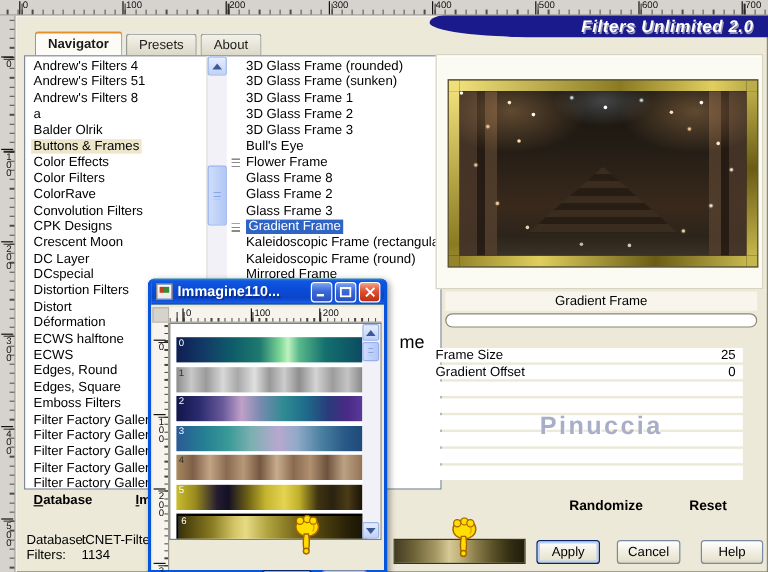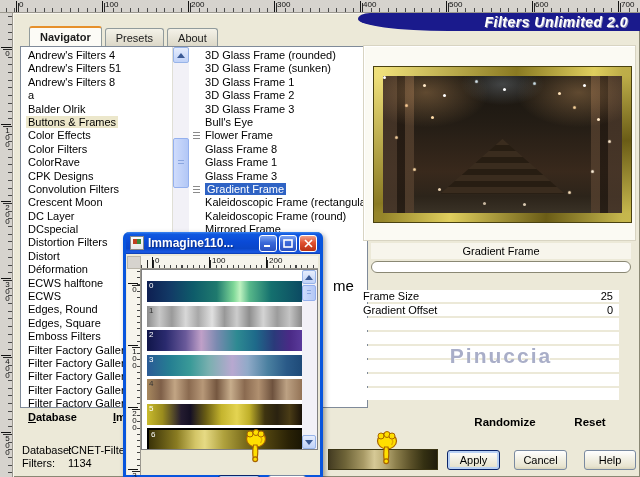--- a/index.html
+++ b/index.html
@@ -200,22 +200,22 @@
     <div class="col-cats" data-interactable="false">
         <div class="row" data-interactable="true"><span class="row-label" data-interactable="false">Andrew's Filters 4</span></div>
         <div class="row" data-interactable="true"><span class="row-label" data-interactable="false">Andrew's Filters 51</span></div>
         <div class="row" data-interactable="true"><span class="row-label" data-interactable="false">Andrew's Filters 8</span></div>
         <div class="row" data-interactable="true"><span class="row-label" data-interactable="false">a</span></div>
         <div class="row" data-interactable="true"><span class="row-label" data-interactable="false">Balder Olrik</span></div>
         <div class="row selected" data-interactable="true"><span class="row-label" data-interactable="false">Buttons &amp; Frames</span></div>
         <div class="row" data-interactable="true"><span class="row-label" data-interactable="false">Color Effects</span></div>
         <div class="row" data-interactable="true"><span class="row-label" data-interactable="false">Color Filters</span></div>
         <div class="row" data-interactable="true"><span class="row-label" data-interactable="false">ColorRave</span></div>
+        <div class="row" data-interactable="true"><span class="row-label" data-interactable="false">Convolution Filters</span></div>
         <div class="row" data-interactable="true"><span class="row-label" data-interactable="false">CPK Designs</span></div>
-        <div class="row" data-interactable="true"><span class="row-label" data-interactable="false">Convolution Filters</span></div>
         <div class="row" data-interactable="true"><span class="row-label" data-interactable="false">Crescent Moon</span></div>
         <div class="row" data-interactable="true"><span class="row-label" data-interactable="false">DC Layer</span></div>
         <div class="row" data-interactable="true"><span class="row-label" data-interactable="false">DCspecial</span></div>
         <div class="row" data-interactable="true"><span class="row-label" data-interactable="false">Distortion Filters</span></div>
         <div class="row" data-interactable="true"><span class="row-label" data-interactable="false">Distort</span></div>
         <div class="row" data-interactable="true"><span class="row-label" data-interactable="false">Déformation</span></div>
         <div class="row" data-interactable="true"><span class="row-label" data-interactable="false">ECWS halftone</span></div>
         <div class="row" data-interactable="true"><span class="row-label" data-interactable="false">ECWS</span></div>
         <div class="row" data-interactable="true"><span class="row-label" data-interactable="false">Edges, Round</span></div>
         <div class="row" data-interactable="true"><span class="row-label" data-interactable="false">Edges, Square</span></div>
@@ -237,21 +237,21 @@
     </div>
     <div class="col-filters" data-interactable="false">
         <div class="row" data-interactable="true"><span class="row-label" data-interactable="false">3D Glass Frame (rounded)</span></div>
         <div class="row" data-interactable="true"><span class="row-label" data-interactable="false">3D Glass Frame (sunken)</span></div>
         <div class="row" data-interactable="true"><span class="row-label" data-interactable="false">3D Glass Frame 1</span></div>
         <div class="row" data-interactable="true"><span class="row-label" data-interactable="false">3D Glass Frame 2</span></div>
         <div class="row" data-interactable="true"><span class="row-label" data-interactable="false">3D Glass Frame 3</span></div>
         <div class="row" data-interactable="true"><span class="row-label" data-interactable="false">Bull's Eye</span></div>
         <div class="row" data-interactable="true"><span class="row-icon" data-interactable="false"></span><span class="row-label" data-interactable="false">Flower Frame</span></div>
         <div class="row" data-interactable="true"><span class="row-label" data-interactable="false">Glass Frame 8</span></div>
-        <div class="row" data-interactable="true"><span class="row-label" data-interactable="false">Glass Frame 1</span></div>
+        <div class="row" data-interactable="true"><span class="row-label" data-interactable="false">Glass Frame 2</span></div>
         <div class="row" data-interactable="true"><span class="row-label" data-interactable="false">Glass Frame 3</span></div>
         <div class="row selected" data-interactable="true"><span class="row-icon" data-interactable="false"></span><span class="row-label" data-interactable="false">Gradient Frame</span></div>
         <div class="row" data-interactable="true"><span class="row-label" data-interactable="false">Kaleidoscopic Frame (rectangular)</span></div>
         <div class="row" data-interactable="true"><span class="row-label" data-interactable="false">Kaleidoscopic Frame (round)</span></div>
         <div class="row" data-interactable="true"><span class="row-label" data-interactable="false">Mirrored Frame</span></div>
       </div>
   </div>
   <span class="partial-item" style="left:333px;top:277px;" data-interactable="true">me</span>
 
   <div class="flat-btn" style="left:28px;top:411px;" data-interactable="true">

